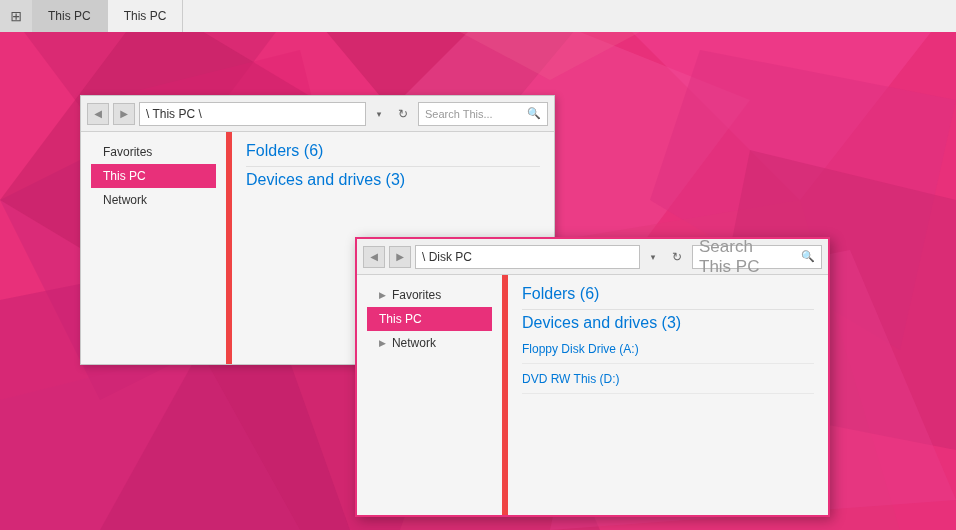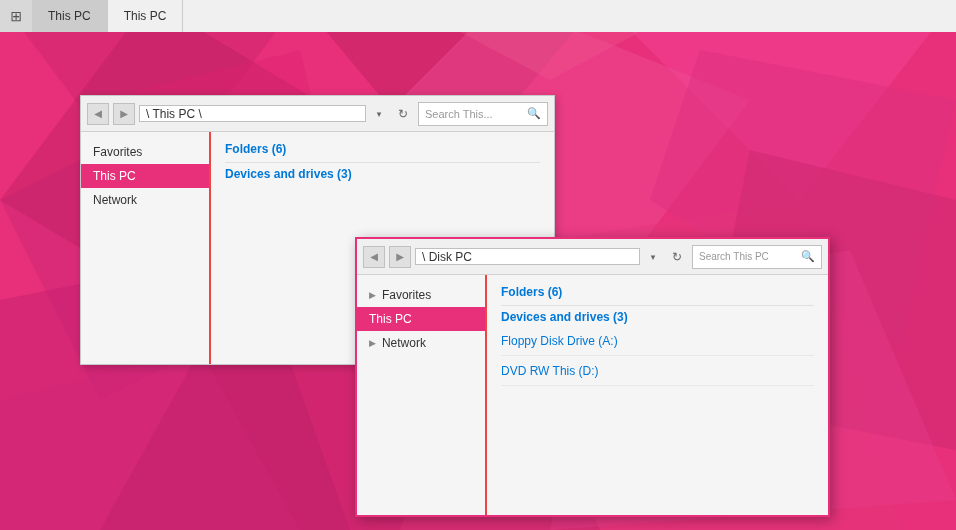--- a/index.html
+++ b/index.html
@@ -115,21 +115,21 @@
       display: flex;
       align-items: center;
       justify-content: center;
       cursor: pointer;
       font-size: 10px;
       color: #888;
     }
 
     .address-field {
       flex: 1;
-      height: 17px;
+      height: 24px;
       border: 1px solid #c0c0c0;
       background: white;
       display: flex;
       align-items: center;
       padding: 0 6px;
       font-size: 12px;
       color: #333;
     }
 
     .dropdown-btn {
@@ -174,24 +174,24 @@
     }
 
     
     .window-body {
       display: flex;
       height: calc(100% - 36px);
     }
 
     
     .sidebar {
-      width: 130px;
+      width: 151px;
       background: #f5f5f5;
-      border-right: 2px solid #ef4444;
-      padding: 8px 0;
+      border-right: 6px solid #ef4444;
+      padding: 8px 10px;
       flex-shrink: 0;
     }
 
     .sidebar-item {
       display: flex;
       align-items: center;
       padding: 5px 12px;
       cursor: pointer;
       font-size: 12px;
       color: #333;
@@ -210,24 +210,24 @@
     }
 
     
     .main-content {
       flex: 1;
       padding: 10px 14px;
       overflow-y: auto;
     }
 
     .section-header {
-      font-size: 12px;
+      font-size: 16px;
       color: #555;
       margin-bottom: 6px;
-      font-weight: bold;
+      font-weight: normal;
     }
 
     .section-header.blue {
       color: #0078d7;
     }
 
     .drive-item {
       display: flex;
       flex-direction: column;
       padding: 4px 0;
@@ -343,21 +343,21 @@
 
   <div class="address-bar">
     <div class="nav-btn">◀</div>
     <div class="nav-btn">▶</div>
     <div class="address-field">
       <span>\ Disk PC</span>
     </div>
     <div class="dropdown-btn">▾</div>
     <div class="refresh-btn">↻</div>
     <div class="search-field">
-      <span style="flex:1; font-size:10px; color:#999;">Search This PC</span>
+      <span style="flex:1; font-size:17px; color:#999;">Search This PC</span>
       <span class="search-icon-btn">🔍</span>
     </div>
   </div>
 
   <div class="window-body">
 
     <div class="sidebar">
       <div class="sidebar-item">
         <span class="sidebar-arrow">▶</span>
         <span>Favorites</span>

